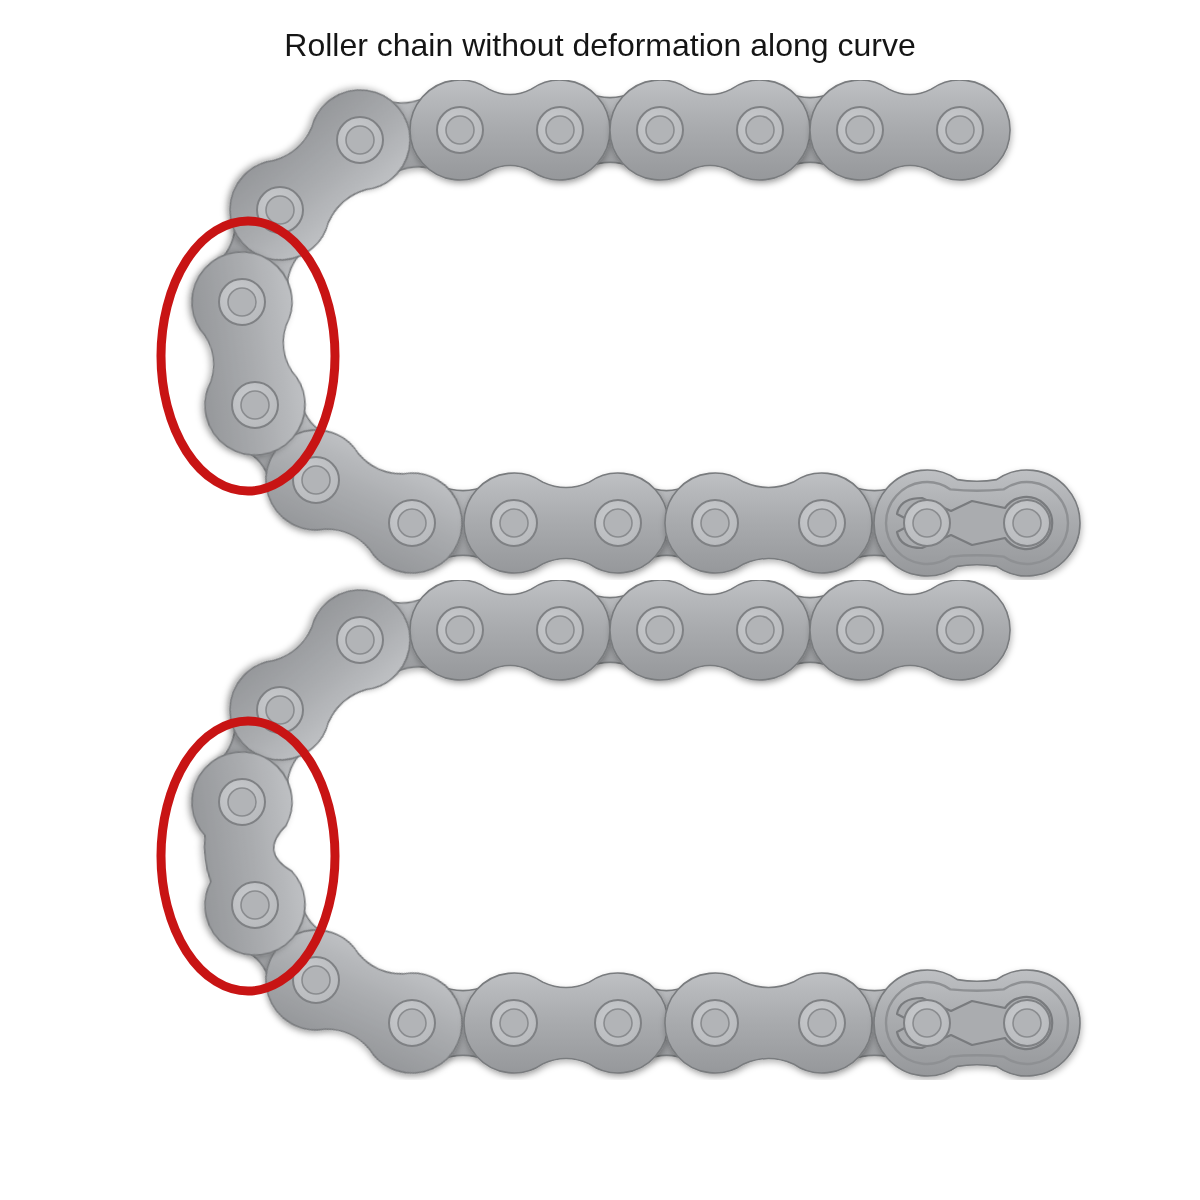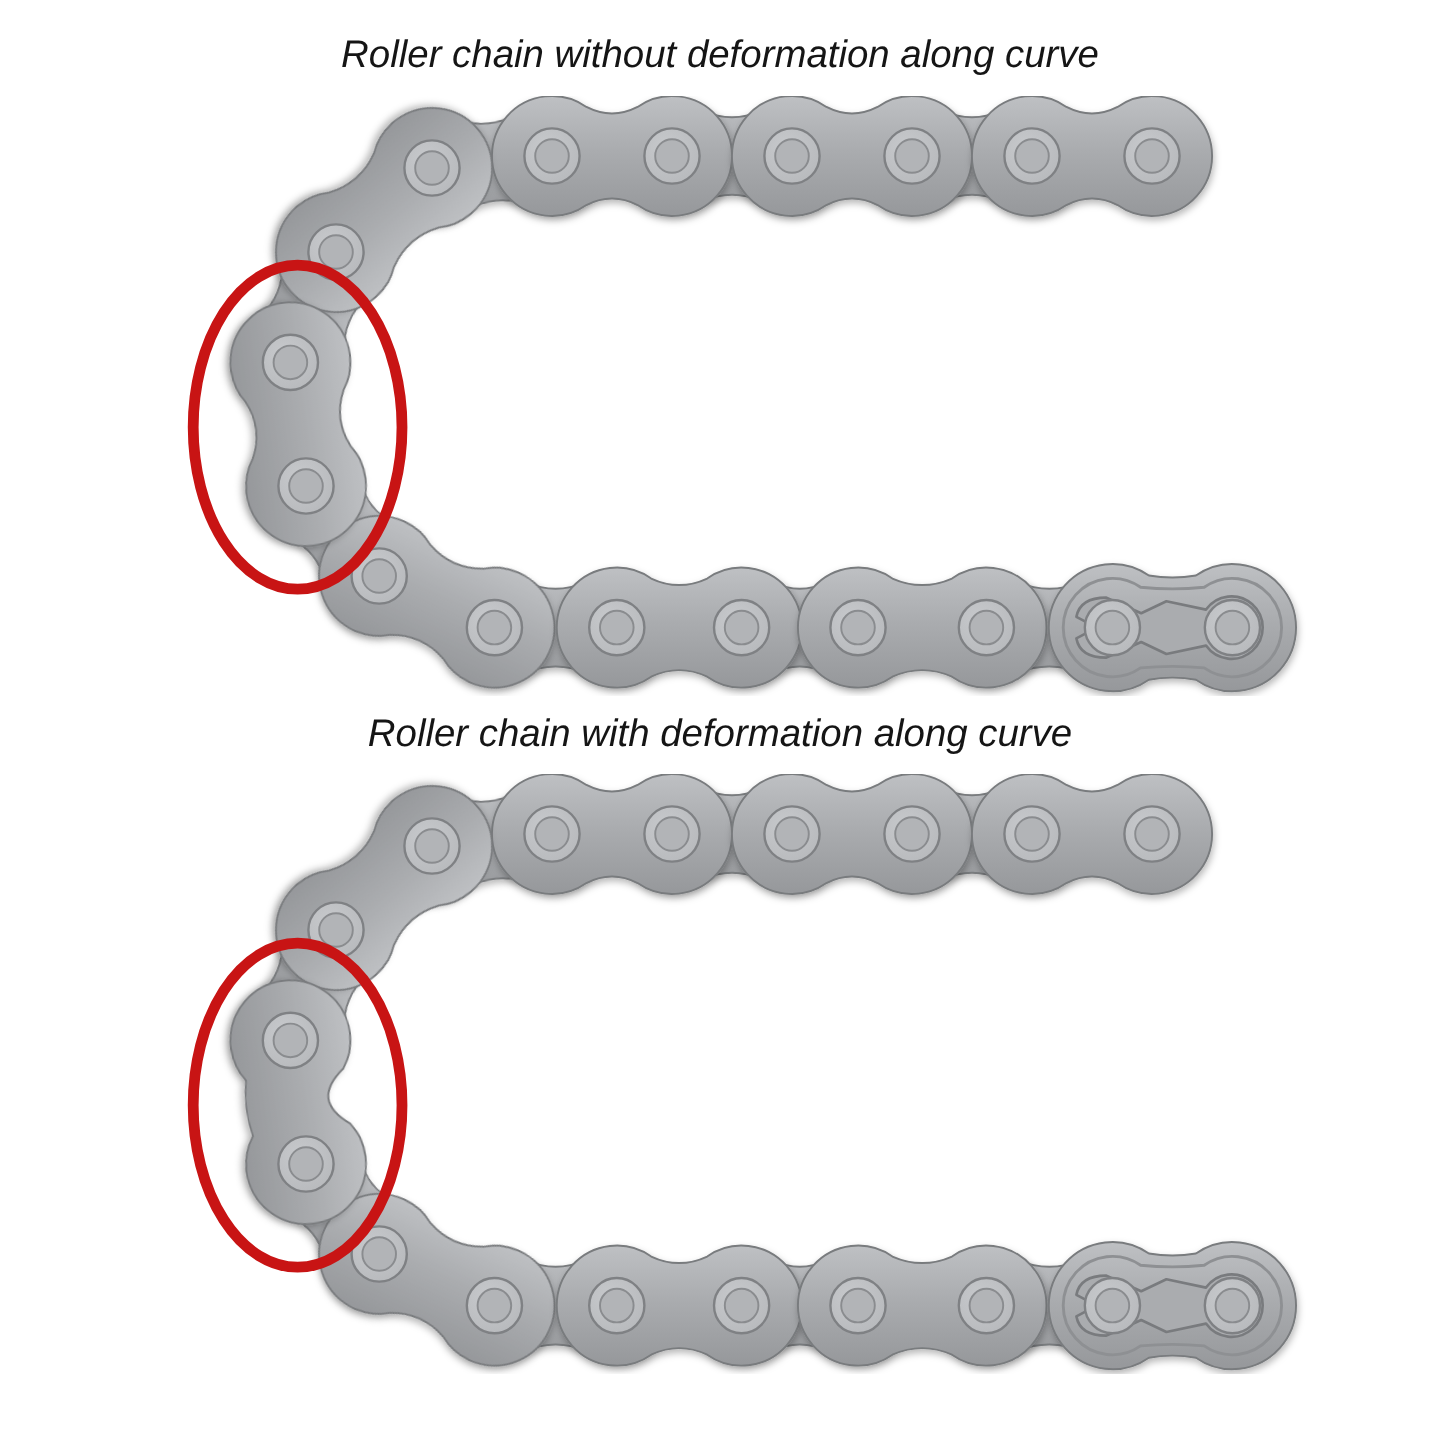--- a/index.html
+++ b/index.html
@@ -8,21 +8,21 @@
     background: #ffffff;
   }
   .stage {
     position: relative;
     width: 1200px;
     height: 1200px;
     background: #ffffff;
     overflow: hidden;
     font-family: "Liberation Sans", sans-serif;
   }
-  .panel { width: 1200px; font-style: italic; }
+  .panel { width: 1200px; }
   .panel-title {
     margin: 26px 0 16px 0;
     text-align: center;
     font-size: 32px;
     line-height: 38px;
     font-weight: 400;
     color: #151515;
     letter-spacing: 0px;
   }
   .panel-title.second { margin: 12px 0 15px 0; }
@@ -181,21 +181,20 @@
               <circle cx="1027" cy="443" r="23" fill="url(#pinGrad0)" stroke="#7f8184" stroke-width="2"></circle>
               <circle cx="1027" cy="443" r="14" fill="#b2b4b7" stroke="#8a8c8f" stroke-width="1.6"></circle>
             </g>
           </g>
         </g>
         <ellipse cx="248" cy="276" rx="87" ry="135" fill="none" stroke="#c81414" stroke-width="9"></ellipse>
       </svg>
   </section>
 
   <section class="panel">
-    <h2 class="panel-title second">Roller chain with deformation along curve</h2>
     <svg class="chain-svg" viewBox="0 0 1200 500">
         <defs>
           <linearGradient id="plateGrad1" x1="0" y1="0" x2="0" y2="1">
             <stop offset="0%" stop-color="#bec0c3"></stop>
             <stop offset="45%" stop-color="#aaacaf"></stop>
             <stop offset="100%" stop-color="#96989b"></stop>
           </linearGradient>
           <radialGradient id="pinGrad1" cx="38%" cy="35%" r="75%">
             <stop offset="0%" stop-color="#c7c9cc"></stop>
             <stop offset="100%" stop-color="#b7b9bc"></stop>

